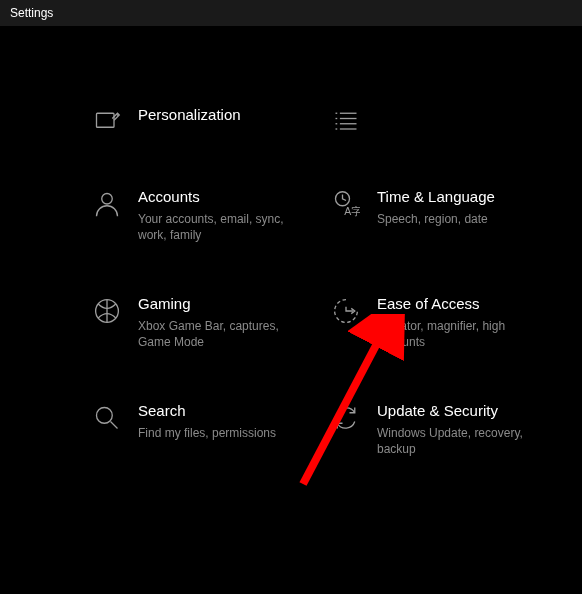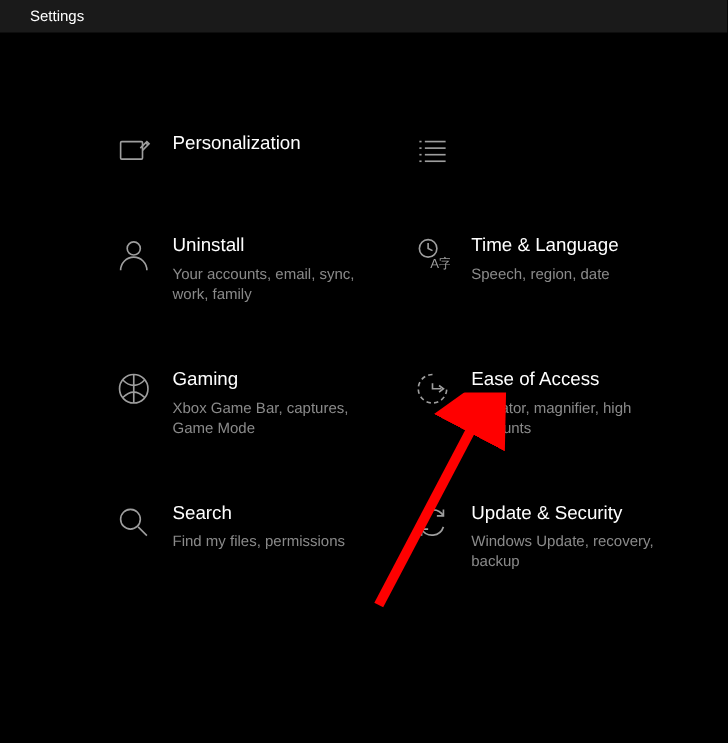--- a/index.html
+++ b/index.html
@@ -8,21 +8,21 @@
     background: #000000;
     color: #ffffff;
     font-family: "Segoe UI", -apple-system, sans-serif;
     width: 582px;
     height: 594px;
     overflow: hidden;
   }
   .titlebar {
     background: #1a1a1a;
     height: 26px;
-    padding: 0 24px;
+    padding: 0 10px;
     display: flex;
     align-items: center;
     font-size: 12px;
     color: #ffffff;
   }
   .grid {
     display: grid;
     grid-template-columns: 1fr 1fr;
     column-gap: 18px;
     row-gap: 52px;
@@ -99,21 +99,21 @@
   </div>
 
   <div class="item">
     <div class="iconwrap">
       <svg width="28" height="28" viewBox="0 0 32 32" fill="none" stroke-width="1.5">
         <circle cx="16" cy="10" r="6"></circle>
         <path d="M4 30 A12 12 0 0 1 28 30"></path>
       </svg>
     </div>
     <div>
-      <div class="ttl">Uninstall</div>
+      <div class="ttl">Accounts</div>
       <div class="desc">Your accounts, email, sync, work, family</div>
     </div>
   </div>
 
   <div class="item">
     <div class="iconwrap">
       <svg width="28" height="28" viewBox="0 0 32 32" fill="none" stroke-width="1.5">
         <circle cx="12" cy="10" r="8"></circle>
         <path d="M12 5 L12 10 L16 12"></path>
         <text x="14" y="28" font-size="12" fill="#9e9e9e" stroke="none">A字</text>

